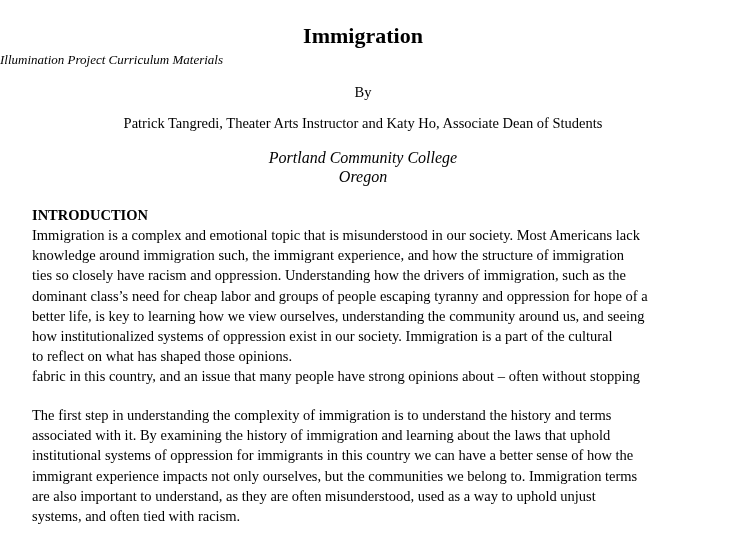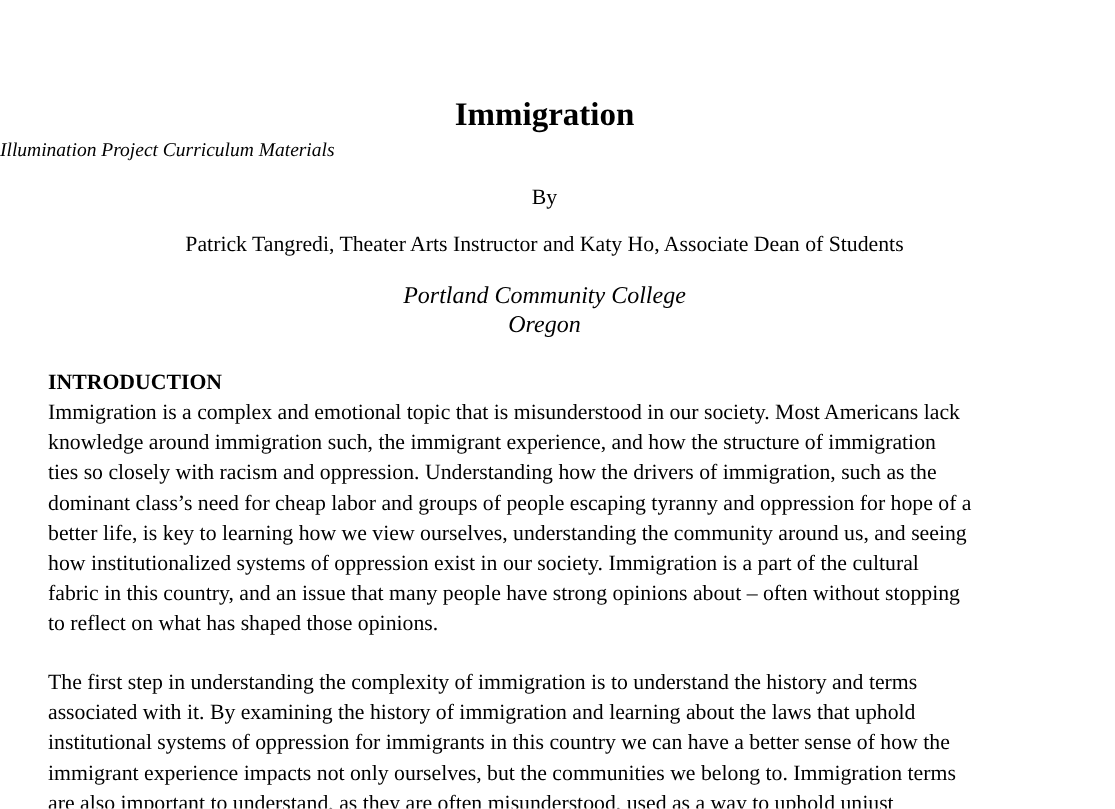--- a/index.html
+++ b/index.html
@@ -14,21 +14,20 @@
       position: relative;
       color: #000000;
       font-family: "Liberation Serif", "DejaVu Serif", serif;
     }
     .page {
       position: absolute;
       left: 0;
       top: 0;
       width: 743px;
       height: 463px;
-      margin-top: 40px;
     }
     .title {
       position: absolute;
       left: 0;
       width: 726px;
       top: 22px;
       text-align: center;
       font-size: 22px;
       font-weight: bold;
       line-height: 28px;
@@ -103,26 +102,26 @@
   <div class="institution">
     <div>Portland Community College</div>
     <div>Oregon</div>
   </div>
 
   <div class="section-heading">INTRODUCTION</div>
 
   <div class="para para1">
     <span class="line">Immigration is a complex and emotional topic that is misunderstood in our society. Most Americans lack</span>
     <span class="line">knowledge around immigration such, the immigrant experience, and how the structure of immigration</span>
-    <span class="line">ties so closely with racism and oppression. Understanding how the drivers of immigration, such as the</span>
+    <span class="line">ties so closely have racism and oppression. Understanding how the drivers of immigration, such as the</span>
     <span class="line">dominant class’s need for cheap labor and groups of people escaping tyranny and oppression for hope of a</span>
     <span class="line">better life, is key to learning how we view ourselves, understanding the community around us, and seeing</span>
     <span class="line">how institutionalized systems of oppression exist in our society.  Immigration is a part of the cultural</span>
+    <span class="line">to reflect on what has shaped those opinions.</span>
     <span class="line">fabric in this country, and an issue that many people have strong opinions about – often without stopping</span>
-    <span class="line">to reflect on what has shaped those opinions.</span>
   </div>
 
   <div class="para para2">
     <span class="line">The first step in understanding the complexity of immigration is to understand the history and terms</span>
     <span class="line">associated with it. By examining the history of immigration and learning about the laws that uphold</span>
     <span class="line">institutional systems of oppression for immigrants in this country we can have a better sense of how the</span>
     <span class="line">immigrant experience impacts not only ourselves, but the communities we belong to. Immigration terms</span>
     <span class="line">are also important to understand, as they are often misunderstood, used as a way to uphold unjust</span>
     <span class="line">systems, and often tied with racism.</span>
   </div>

